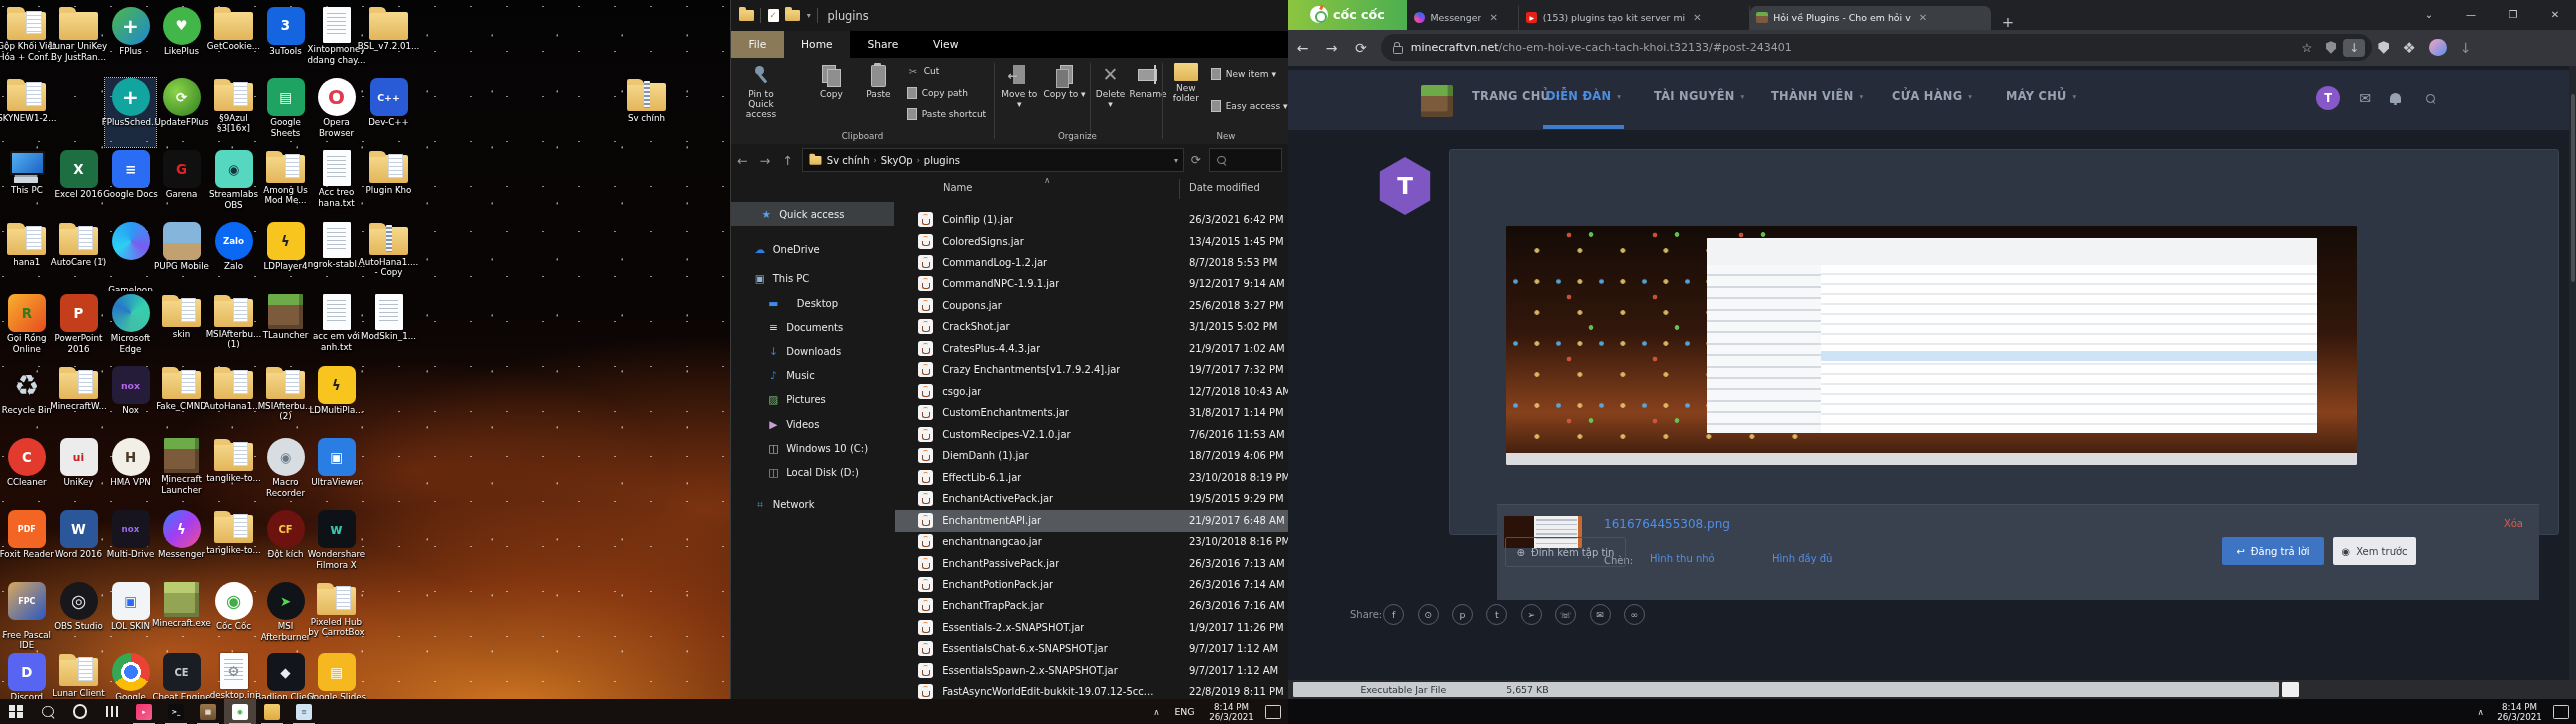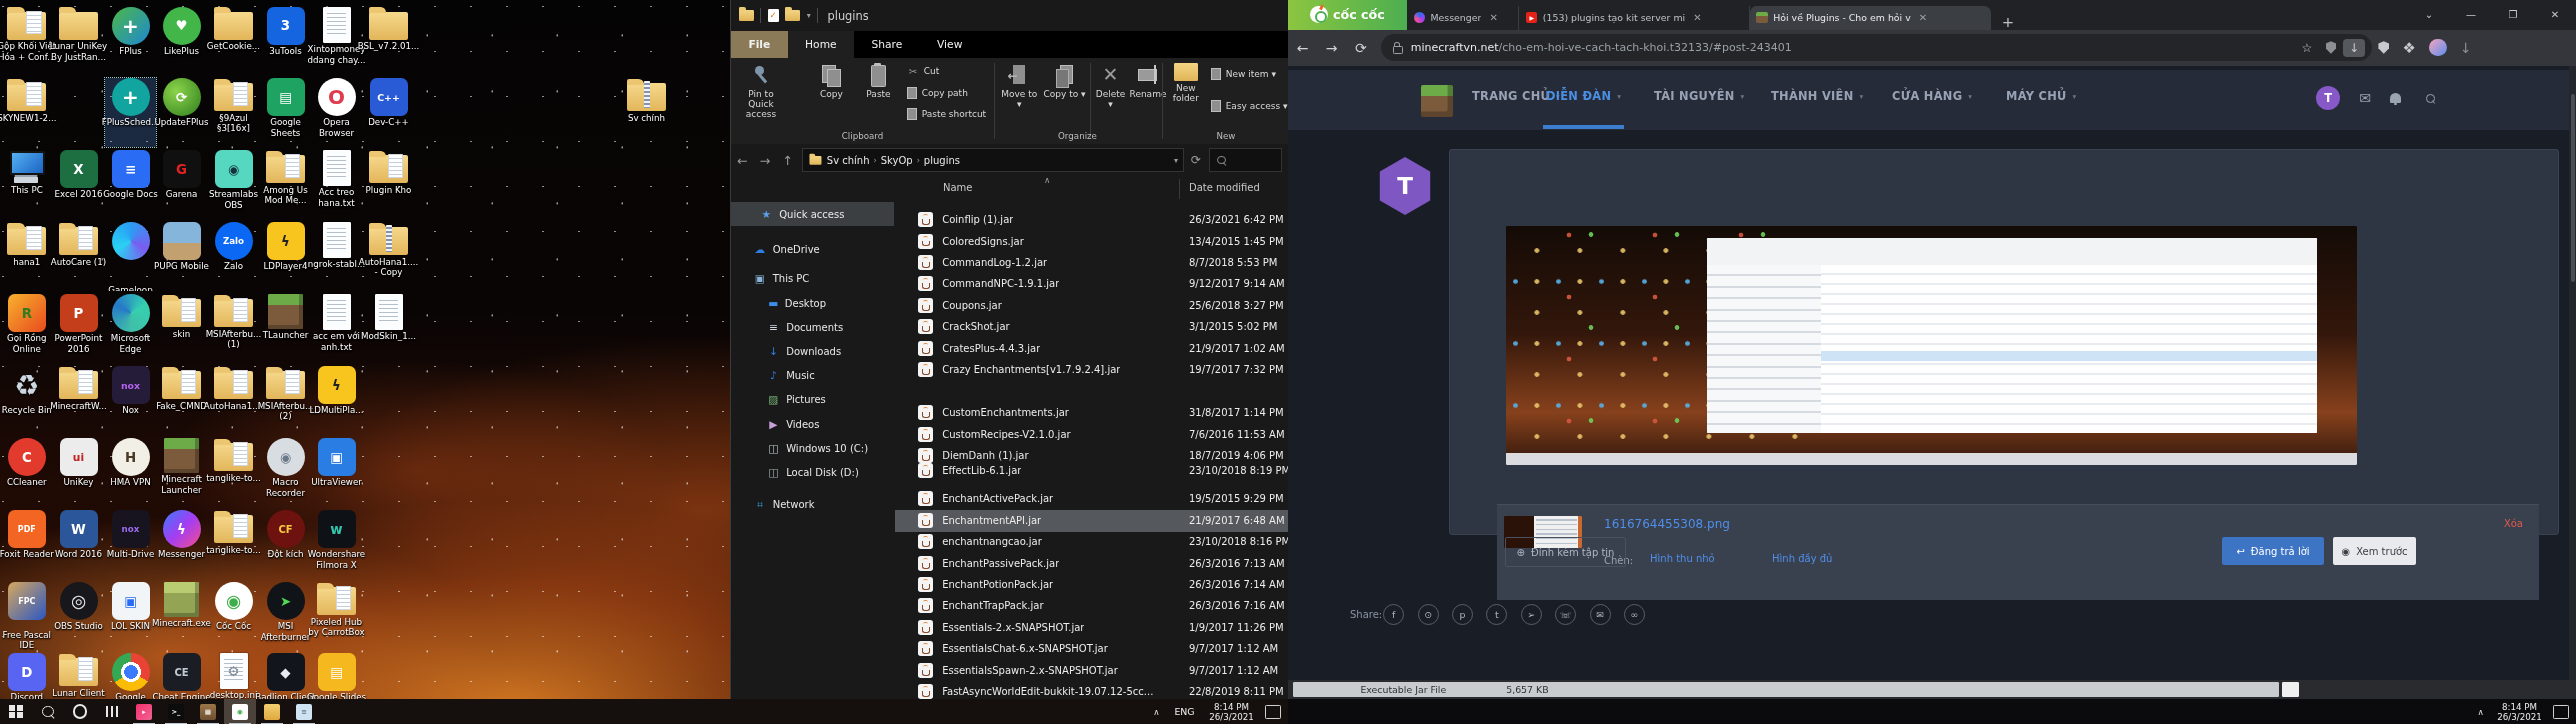--- a/index.html
+++ b/index.html
@@ -77,21 +77,21 @@
   #ex-title{position:absolute;left:0;top:0;right:0;height:31px;background:#191919;display:flex;align-items:center;}
   #ex-title .qat{display:flex;align-items:center;gap:6.7px;margin-left:8px;}
   .mini-folder{width:14.8px;height:10.7px;border-radius:1.3px;background:linear-gradient(180deg,#f3d583,#e0b458);position:relative;}
   .mini-folder::before{content:"";position:absolute;top:-2.7px;left:0;width:6.7px;height:3.4px;background:#eccb74;border-radius:1.3px 2px 0 0;}
   .qat-check{width:10.7px;height:13.4px;background:#fff;border-radius:1.3px;color:#e07820;font-size:8.7px;font-weight:bold;
     display:flex;align-items:center;justify-content:center;}
   .qat-sep{width:0.7px;height:14.8px;background:#4a4a4a;}
   #ex-title .title{margin-left:9.4px;font-size:11.4px;color:#cfcfcf;}
   #ex-menu{position:absolute;left:0;top:31px;right:0;height:27px;background:#000;display:flex;align-items:stretch;}
   .mtab{padding:0 17.4px;display:flex;align-items:center;font-size:10.7px;color:#f0f0f0;}
-  .mtab.file{background:#8a7a57;font-weight:bold;}
+  .mtab.file{background:#8a7a57;}
   .mtab.sel{background:#1f1f1f;}
   #ex-ribbon{position:absolute;left:0;top:58px;right:0;height:86px;background:#1f1f1f;font-size:9px;color:#d8d8d8;}
   .rgroup{position:absolute;top:0;bottom:0;}
   .rgdiv{position:absolute;top:5.4px;bottom:5.4px;width:0.7px;background:#3a3a3a;}
   .rglabel{position:absolute;bottom:2.7px;width:100%;text-align:center;color:#bdbdbd;font-size:8.7px;}
   .rbig{position:absolute;top:5.4px;width:52px;text-align:center;}
   .rbig .ric{margin:0 auto 2.7px;}
   .ric{width:23px;height:23px;position:relative;}
   .ric-g{font-size:19px;color:#9a9a9a;line-height:23px;text-align:center;}
   .ic-copy::before,.ic-copy::after{content:"";position:absolute;width:12px;height:16px;background:#8f8f8f;border:0.7px solid #bdbdbd;}
@@ -729,21 +729,21 @@
         <div class="srow" style="top: 36px; padding-left: 21.5px;">
           <div class="sic" style="color: rgb(47, 125, 224);">☁</div>
           <div style="margin-left: 5.4px;">OneDrive</div>
         </div>
         <div class="srow" style="top: 65px; padding-left: 21.5px;">
           <div class="sic" style="color: rgb(138, 180, 216);">▣</div>
           <div style="margin-left: 5.4px;">This PC</div>
         </div>
         <div class="srow" style="top: 90px; padding-left: 35px;">
           <div class="sic" style="color: rgb(59, 141, 232);">▬</div>
-          <div style="margin-left: 4px;">Desktop</div>
+          <div style="margin-left: 16px;">Desktop</div>
         </div>
         <div class="srow" style="top: 114px; padding-left: 35px;">
           <div class="sic" style="color: rgb(207, 216, 224);">≡</div>
           <div style="margin-left: 5.4px;">Documents</div>
         </div>
         <div class="srow" style="top: 138px; padding-left: 35px;">
           <div class="sic" style="color: rgb(47, 125, 224);">↓</div>
           <div style="margin-left: 5.4px;">Downloads</div>
         </div>
         <div class="srow" style="top: 162px; padding-left: 35px;">
@@ -805,36 +805,41 @@
         <div class="frow" style="top: 137px;">
           <div class="jar"></div>
           <div class="fname">CratesPlus-4.4.3.jar</div>
           <div class="fdate">21/9/2017 1:02 AM</div>
         </div>
         <div class="frow" style="top: 158px;">
           <div class="jar"></div>
           <div class="fname">Crazy Enchantments[v1.7.9.2.4].jar</div>
           <div class="fdate">19/7/2017 7:32 PM</div>
         </div>
+        <div class="frow" style="top: 180px;">
+          <div class="jar"></div>
+          <div class="fname">csgo.jar</div>
+          <div class="fdate">12/7/2018 10:43 AM</div>
+        </div>
         <div class="frow" style="top: 201px;">
           <div class="jar"></div>
           <div class="fname">CustomEnchantments.jar</div>
           <div class="fdate">31/8/2017 1:14 PM</div>
         </div>
         <div class="frow" style="top: 223px;">
           <div class="jar"></div>
           <div class="fname">CustomRecipes-V2.1.0.jar</div>
           <div class="fdate">7/6/2016 11:53 AM</div>
         </div>
         <div class="frow" style="top: 244px;">
           <div class="jar"></div>
           <div class="fname">DiemDanh (1).jar</div>
           <div class="fdate">18/7/2019 4:06 PM</div>
         </div>
-        <div class="frow" style="top: 259px;">
+        <div class="frow" style="top: 266px;">
           <div class="jar"></div>
           <div class="fname">EffectLib-6.1.jar</div>
           <div class="fdate">23/10/2018 8:19 PM</div>
         </div>
         <div class="frow" style="top: 287px;">
           <div class="jar"></div>
           <div class="fname">EnchantActivePack.jar</div>
           <div class="fdate">19/5/2015 9:29 PM</div>
         </div>
         <div class="frow sel" style="top: 309px;">

